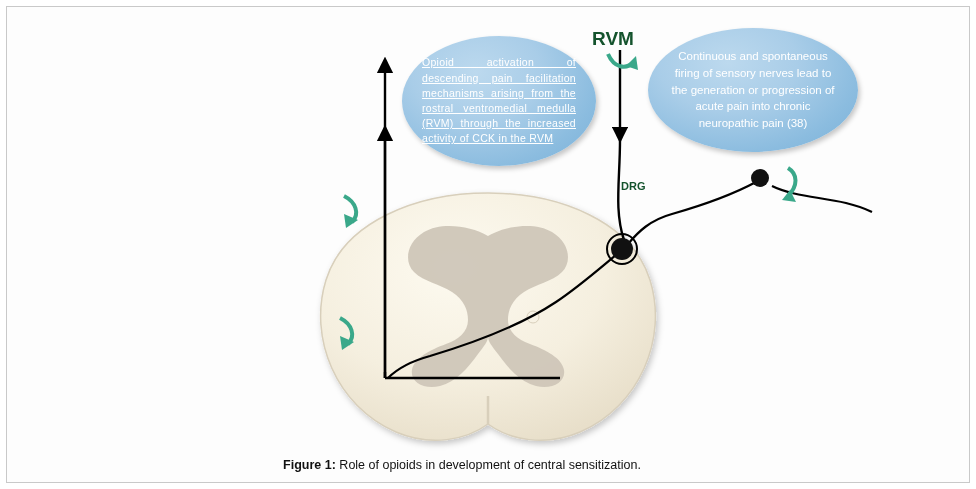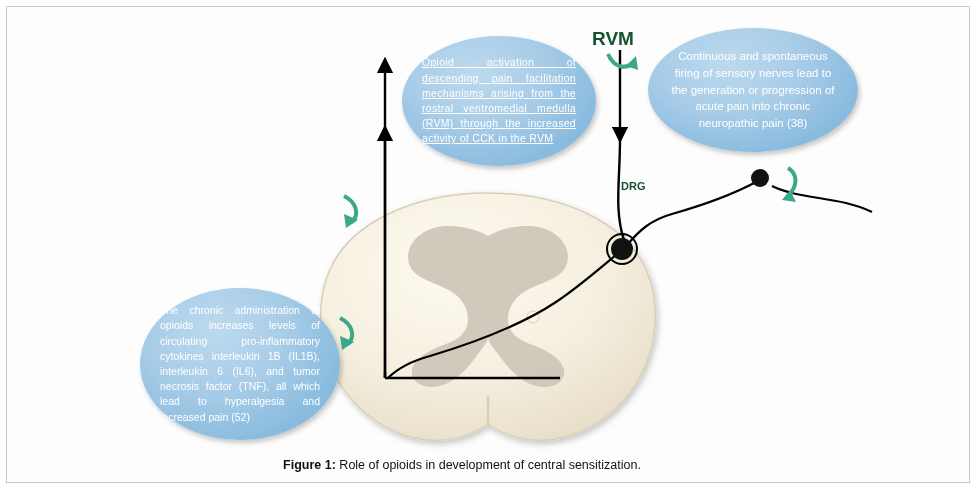--- a/index.html
+++ b/index.html
@@ -231,21 +231,18 @@
 
   <div class="bubble" id="bubble-rvm">
     <span class="txt">Opioid activation of descending pain facilitation mechanisms arising from the rostral ventromedial medulla (RVM) through the increased activity of CCK in the RVM</span>
   </div>
 
   <div class="bubble" id="bubble-sensory">
     <span class="txt">Continuous and spontaneous firing of sensory nerves lead to the generation or progression of acute pain into chronic neuropathic pain (38)</span>
   </div>
 
 
-  <div class="bubble" id="bubble-chronic">
-    <span class="txt">The chronic administration of opioids increases levels of circulating pro-inflammatory cytokines interleukin 1B (IL1B), interleukin 6 (IL6), and tumor necrosis factor (TNF), all which lead to hyperalgesia and increased pain (52)</span>
-  </div>
 
   <div class="caption">
     <b>Figure 1:</b><span> Role of opioids in development of central sensitization.</span>
   </div>
 
 </div>
 
 </body></html>

